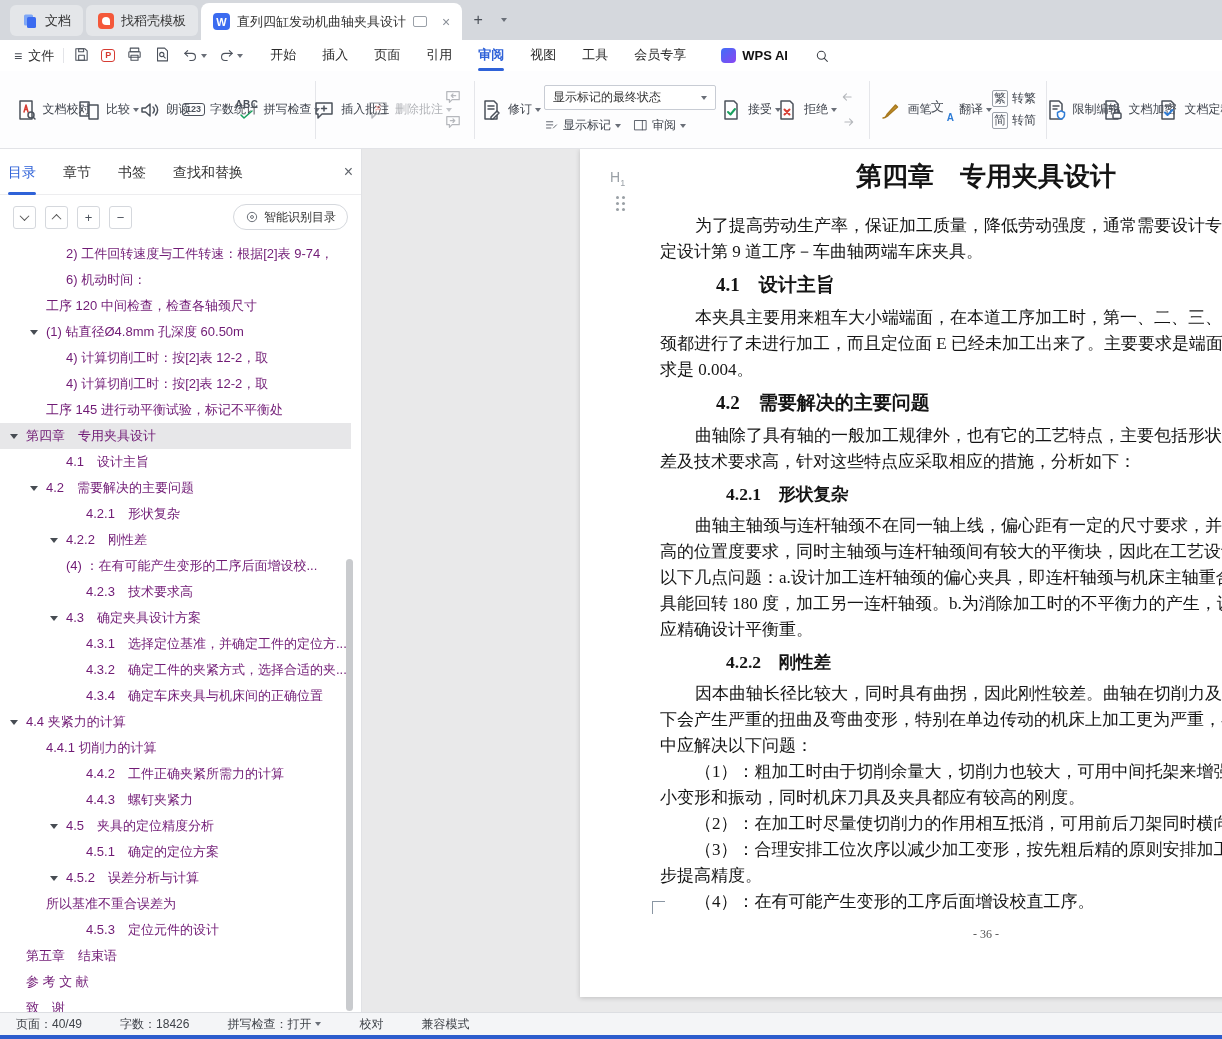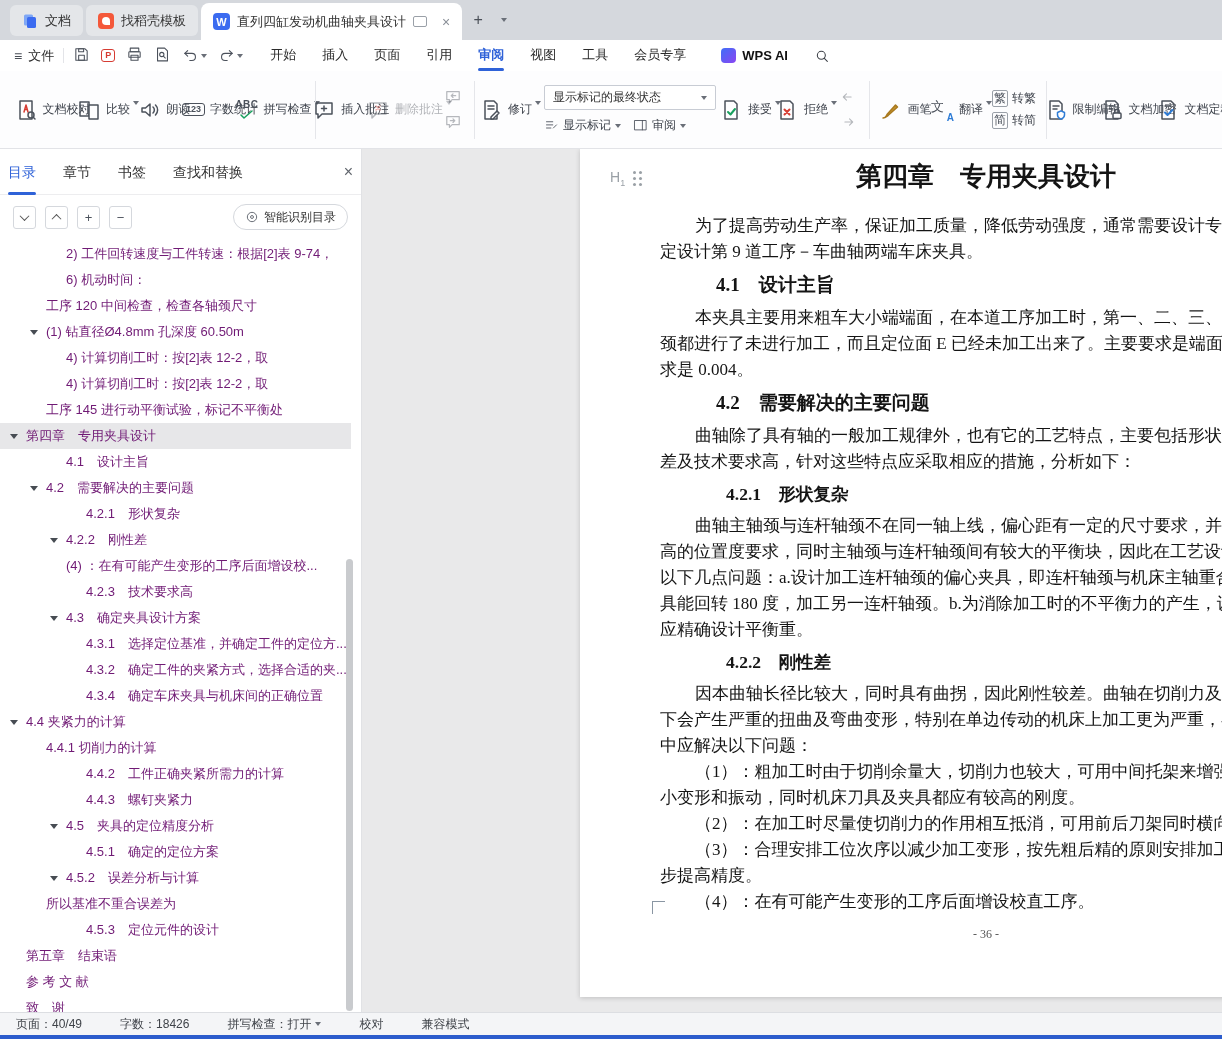--- a/index.html
+++ b/index.html
@@ -47,21 +47,21 @@
   .search-btn { margin-left:26px; display:flex; align-items:center; }
   .search-btn svg { stroke:#3c4047; fill:none; stroke-width:1.6; stroke-linecap:round; }
 
   
   .ribbon { height:78px; background:#fdfdfe; border-bottom:1px solid #e2e3e7; display:flex;
          align-items:center; padding-left:24px; }
   .rbtn { display:flex; flex-direction:row; align-items:center; justify-content:center; gap:5px;
          padding:4px 7px; min-width:56px; font-size:12px; color:#3e434c; border-radius:4px; }
   .rbtn .ic, .mini .ic { height:26px; display:flex; align-items:center; justify-content:center; }
   .ic svg { stroke:#4b515b; fill:none; stroke-width:1.5; stroke-linecap:round; stroke-linejoin:round; }
-  .lbl { display:flex; align-items:flex-start; gap:3px; white-space:nowrap; }
+  .lbl { display:flex; align-items:center; gap:3px; white-space:nowrap; }
   .vsep { width:1px; height:58px; background:#e5e6ea; margin:0 7px; flex:0 0 1px; }
   .dis { opacity:.4; }
   .markup-col { display:flex; flex-direction:column; gap:7px; justify-content:center; margin:0 6px; }
   .combo { width:172px; height:25px; border:1px solid #c8ccd4; border-radius:2px; background:#fff;
          display:flex; align-items:center; justify-content:space-between; padding:0 8px; font-size:12px; color:#333; }
   .markup-row { display:flex; gap:12px; }
   .small-btn { display:flex; align-items:center; gap:4px; font-size:12px; color:#3e434c; white-space:nowrap; }
   .small-btn svg { stroke:#4b515b; fill:none; stroke-width:1.4; stroke-linecap:round; stroke-linejoin:round; }
   .stack2 { display:flex; flex-direction:column; gap:5px; justify-content:center; margin:0 3px; }
   .mini { width:22px; height:20px; display:flex; align-items:center; justify-content:center; }
@@ -109,21 +109,21 @@
   .page { position:absolute; left:218px; top:0; width:812px; height:848px; background:#fff;
          box-shadow:0 1px 5px rgba(0,0,0,.18); }
   .page-inner { padding-top:6px; }
   .ln { margin-left:80px; white-space:nowrap; font-family:"Liberation Serif",serif; font-size:17px;
          line-height:26px; color:#141414; }
   .ln-title { margin-left:0; text-align:center; font-size:26px; font-weight:bold; line-height:44px;
          margin-bottom:14px; }
   .ln-h2 { font-weight:bold; font-size:19px; line-height:40px; padding-left:56px; }
   .ln-h3 { font-weight:bold; font-size:17.5px; line-height:38px; padding-left:66px; }
   .ln-pi { text-indent:35px; }
-  .hmark { position:absolute; left:30px; top:20px; display:flex; align-items:center; gap:8px; color:#9aa0a6; }
+  .hmark { position:absolute; left:30px; top:20px; display:flex; align-items:center; gap:8px; color:#9aa0a6;flex-direction:column; }
   .hm-h { font-size:14px; }
   .hm-h sub { font-size:9px; }
   .dots { position:relative; width:3px; height:3px; background:#9aa0a6; border-radius:50%;
          box-shadow:6px 0 0 #9aa0a6, 0 6px 0 #9aa0a6, 6px 6px 0 #9aa0a6, 0 12px 0 #9aa0a6, 6px 12px 0 #9aa0a6;
          margin-bottom:12px; }
   .cornermark { position:absolute; left:72px; top:752px; width:13px; height:13px;
          border-left:1px solid #8a96a3; border-top:1px solid #8a96a3; }
   .pagenum { position:absolute; bottom:55px; width:100%; text-align:center;
          font-family:"Liberation Serif",serif; font-size:12px; color:#555; }
 

